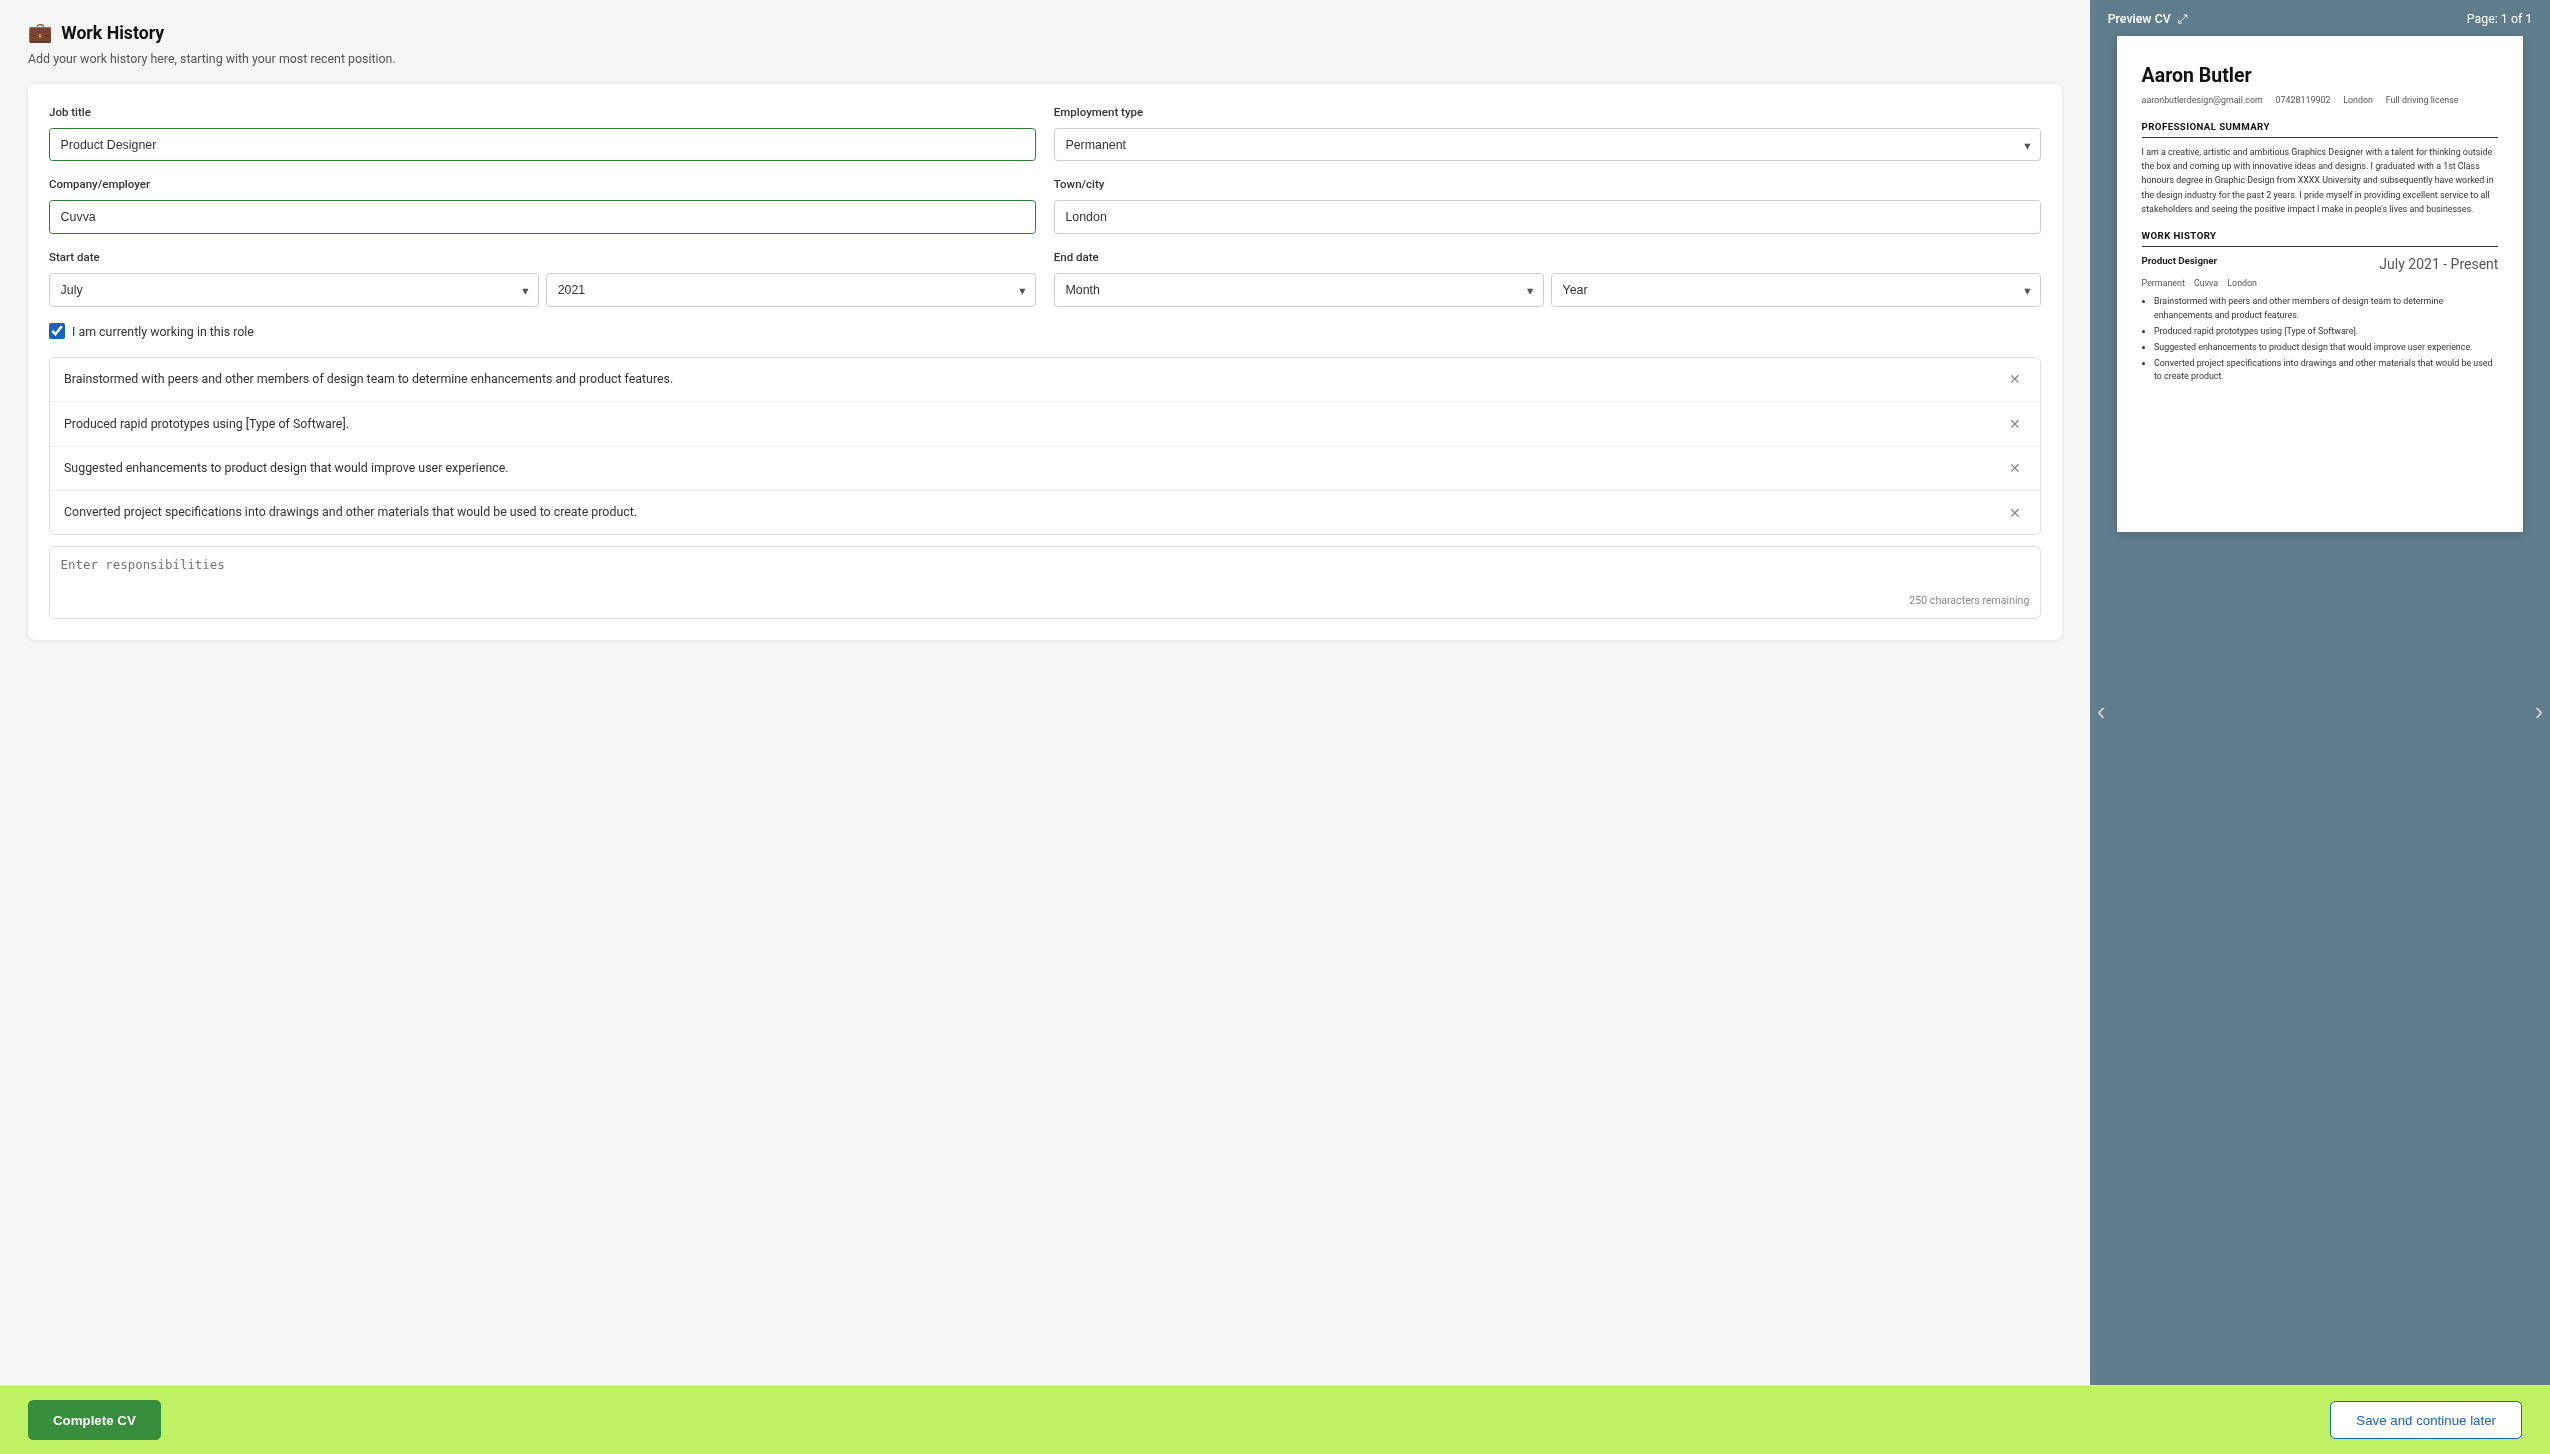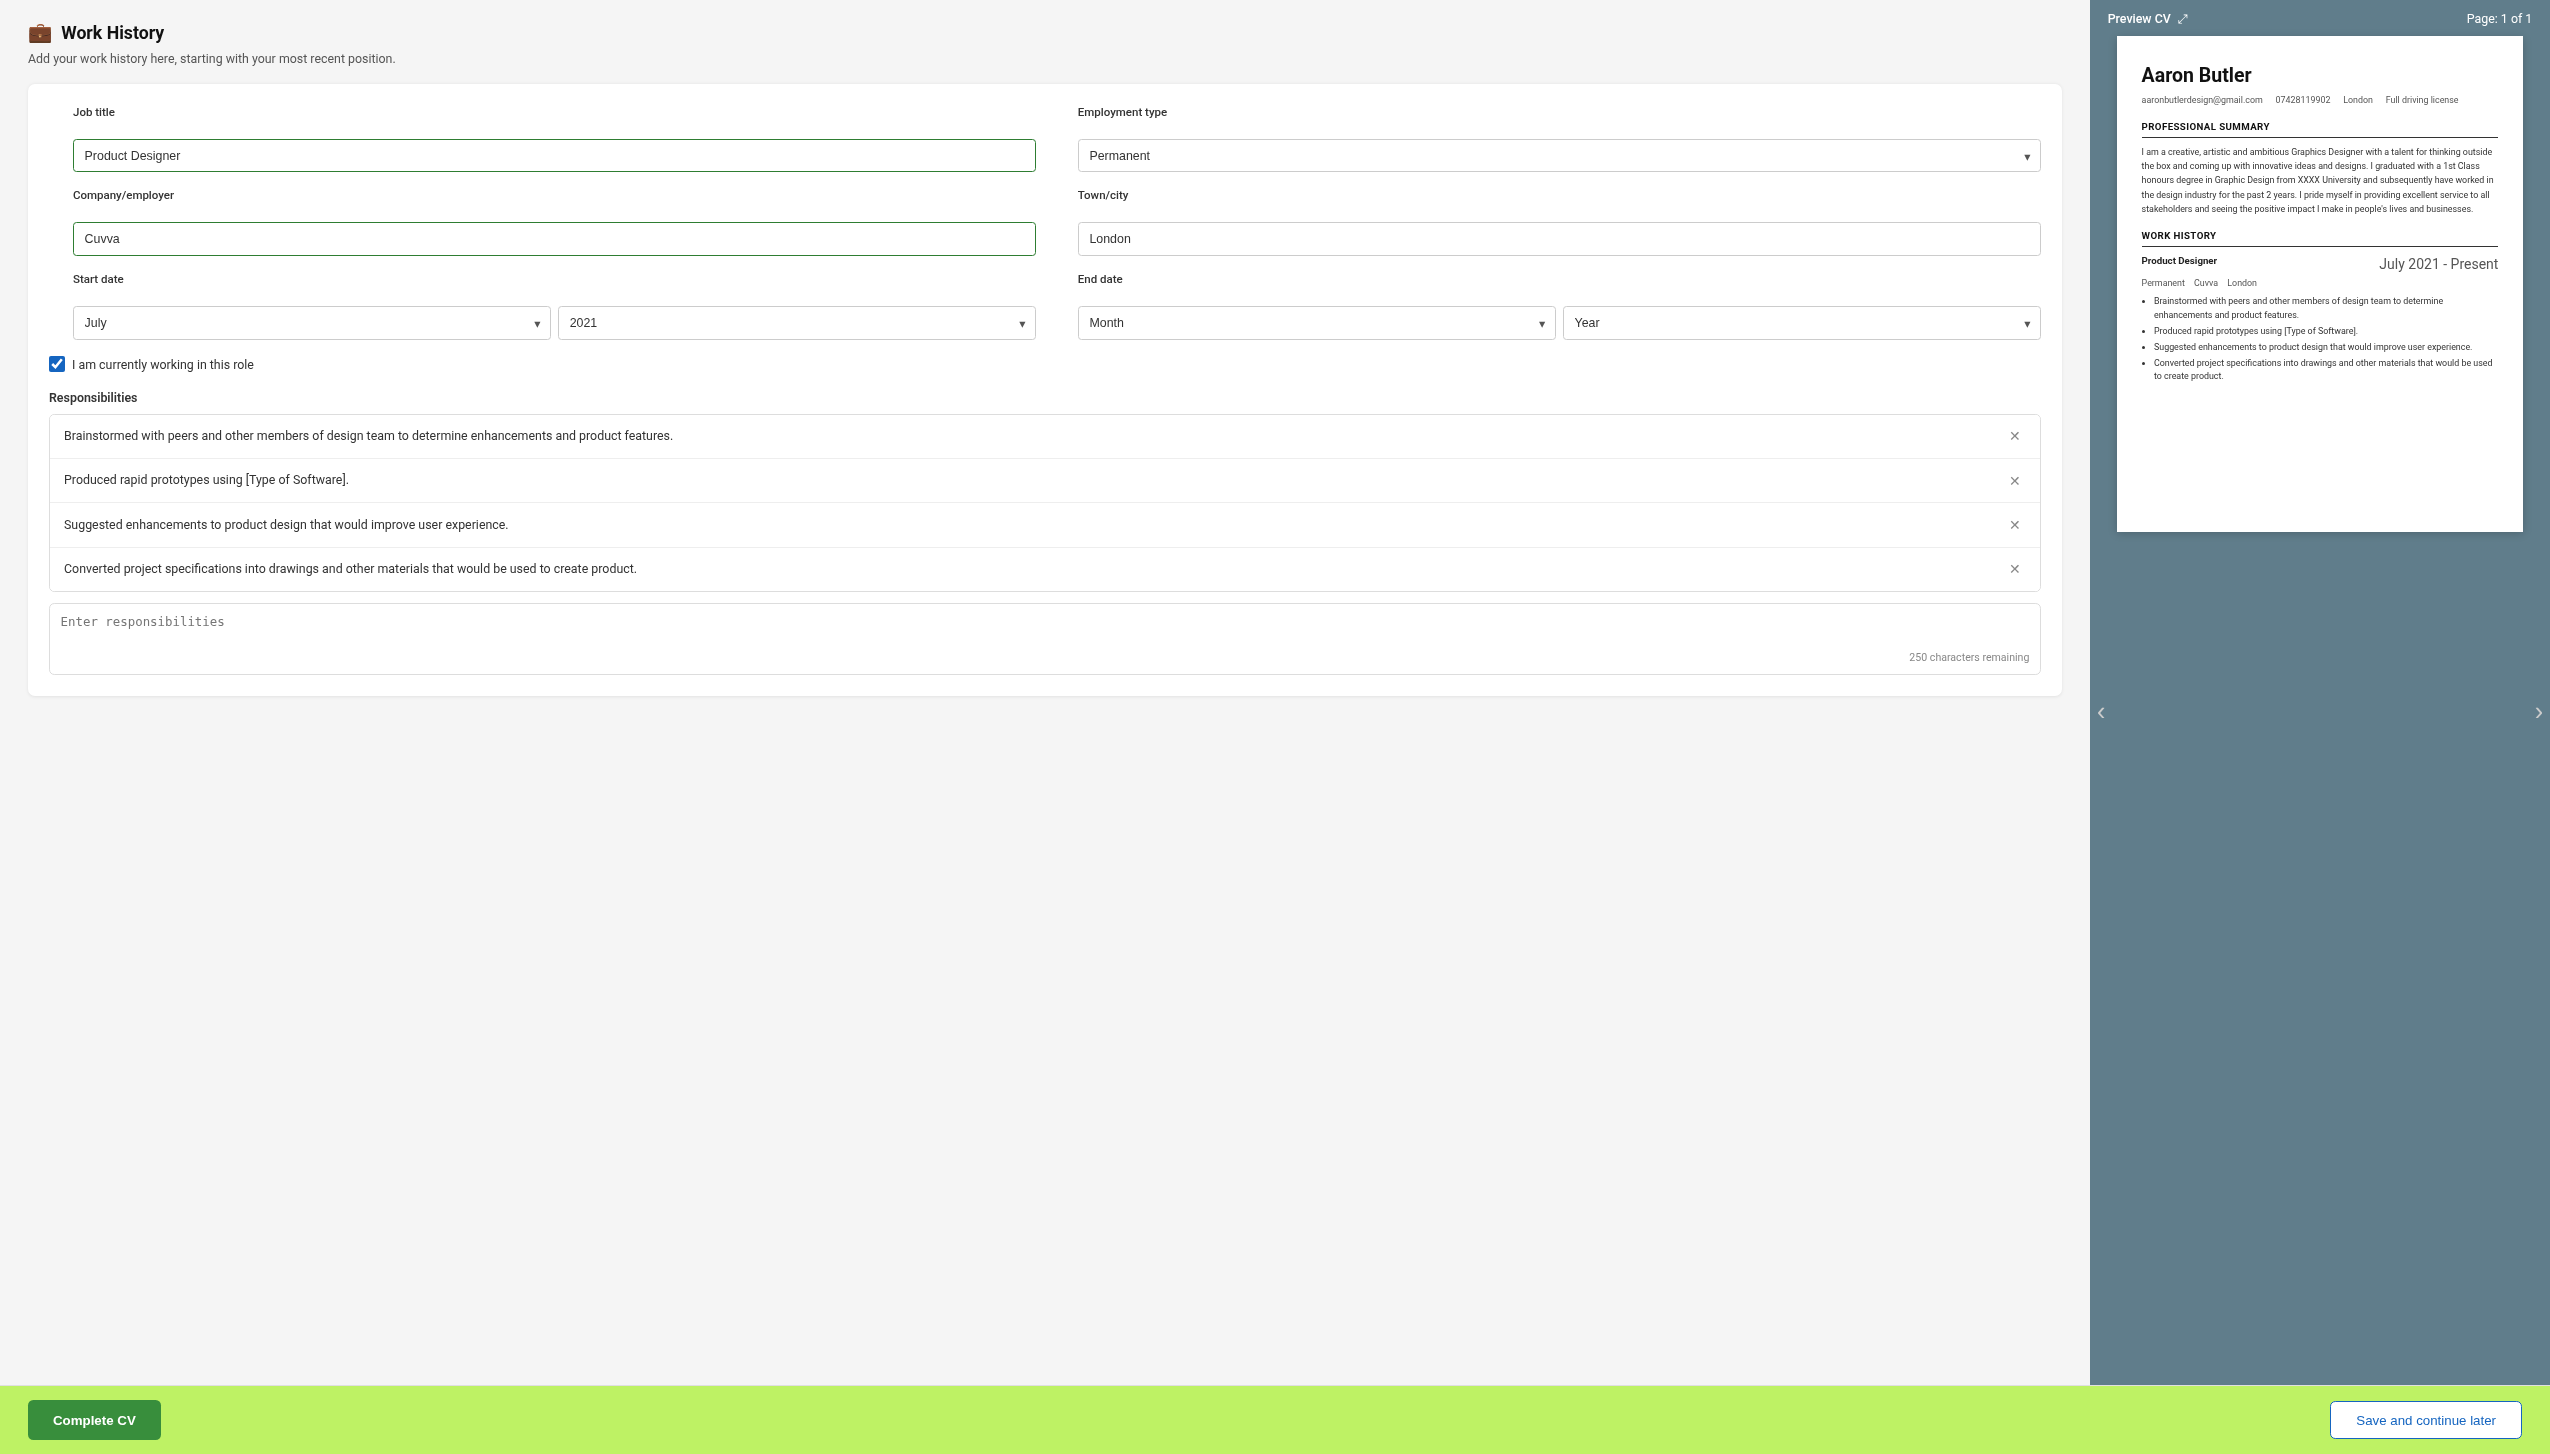--- a/index.html
+++ b/index.html
@@ -48,22 +48,21 @@
     }
     .form-row {
       display: flex;
       gap: 17.7px;
       margin-bottom: 16px;
     }
     .form-group {
       flex: 1;
       display: flex;
       flex-direction: column;
-      gap: 20px;
-      margin-left: 24px;
+      gap: 9px;
     }
     .form-label {
       font-size: 11.5px;
       font-weight: 500;
       color: #333;
     }
     .form-input {
       border: 1.3px solid #2e7d32;
       border-radius: 3.5px;
       padding: 8.9px 10.6px;
@@ -426,21 +425,20 @@
             </div>
           </div>
         </div>
       </div>
 
       <div class="checkbox-row">
         <input type="checkbox" id="current-role" checked="" style="">
         <label class="checkbox-label" for="current-role">I am currently working in this role</label>
       </div>
 
-      <div class="responsibilities-label">Responsibilities</div>
       <div class="responsibilities-list">
         <div class="responsibility-item">
           <span class="responsibility-text">Brainstormed with peers and other members of design team to determine enhancements and product features.</span>
           <button class="remove-btn">✕</button>
         </div>
         <div class="responsibility-item">
           <span class="responsibility-text">Produced rapid prototypes using [Type of Software].</span>
           <button class="remove-btn">✕</button>
         </div>
         <div class="responsibility-item">

